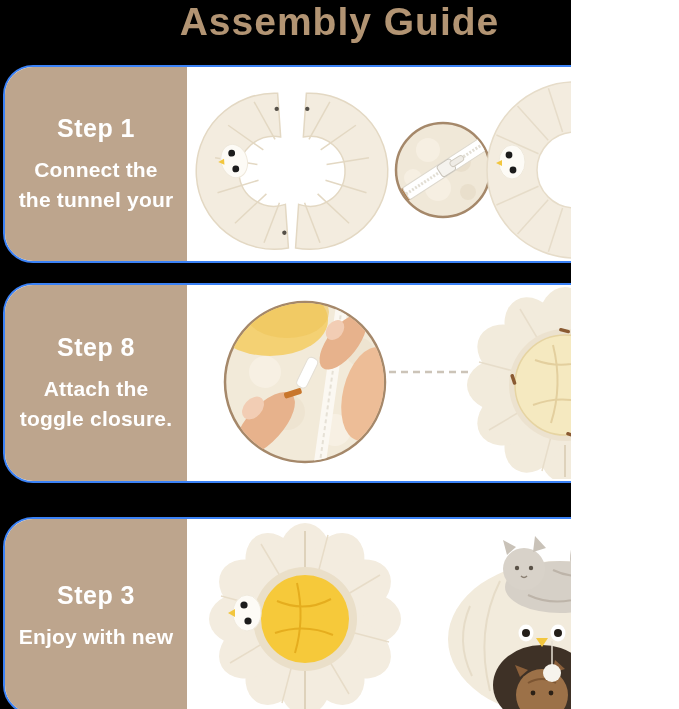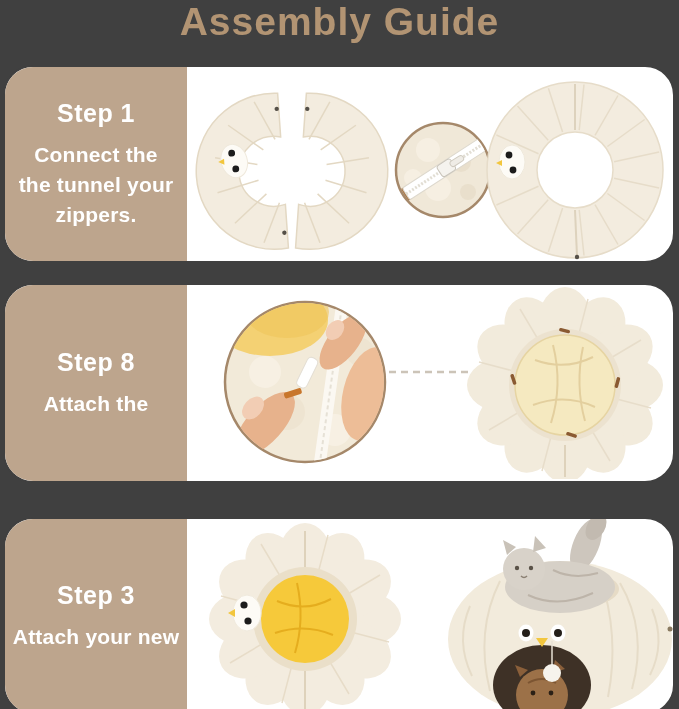--- a/index.html
+++ b/index.html
@@ -1,20 +1,20 @@
 <!DOCTYPE html>
 <html><head>
 <meta charset="utf-8">
 <style>
   html,body{margin:0;padding:0;background:#ffffff;}
-  #page{position:relative;width:679px;height:709px;background:#404040;overflow:hidden;
+  #page{position:relative;width:571px;height:709px;background:#000000;overflow:hidden;
         font-family:"Liberation Sans",sans-serif;}
   .page-title{position:absolute;top:0px;left:0;width:679px;text-align:center;
         font-size:39px;font-weight:bold;color:#b29473;letter-spacing:1px;}
-  .panel{position:absolute;left:3px;width:672px;height:198px;border:2px solid #404040;
+  .panel{position:absolute;left:3px;width:672px;height:198px;border:2px solid #3b82f6;
         border-radius:30px;background:#ffffff;box-sizing:border-box;}
   .panel-1{top:65px;}
   .panel-2{top:283px;height:200px;}
   .panel-3{top:517px;}
   .label-box{position:absolute;left:0;top:0;bottom:0;width:182px;background:#bda58d;
         border-radius:28px 0 0 28px;display:flex;flex-direction:column;justify-content:center;
         align-items:center;color:#ffffff;text-align:center;}
   .step-title{font-size:25px;font-weight:bold;margin-bottom:12px;letter-spacing:0.5px;}
   .step-line{font-size:21px;font-weight:bold;line-height:30px;letter-spacing:0.2px;}
   .photos{position:absolute;left:182px;top:0;width:486px;height:194px;
@@ -26,21 +26,20 @@
 
 <div id="page">
 
   <div class="page-title">Assembly Guide</div>
 
   <div class="panel panel-1">
     <div class="label-box">
       <div class="step-title">Step 1</div>
       <div class="step-line">Connect the</div>
       <div class="step-line">the tunnel your</div>
-      <div class="step-line">zippers.</div>
     </div>
     <div class="photos">
       <svg width="486" height="194" viewBox="0 0 486 194">
 
         <g transform="translate(105,103)">
           <g transform="rotate(-4)">
             <path d="M -9 -77.5 A 78 78 0 1 0 -9 77.5 L -9 33.8 A 35 35 0 1 1 -9 -33.8 Z" fill="#f3ecdf" stroke="#e3d8c3" stroke-width="1.5"></path>
             <g stroke="#e3d8c3" stroke-width="1.5">
               <line x1="-14.8" y1="31.7" x2="-33" y2="70.7"></line>
               <line x1="-27.2" y1="22" x2="-60.6" y2="49.1"></line>
@@ -122,20 +121,21 @@
           </g>
         </g>
       </svg>
     </div>
   </div>
 
   <div class="panel panel-2">
     <div class="label-box">
       <div class="step-title">Step 8</div>
       <div class="step-line">Attach the</div>
+      <div class="step-line">toggle closure.</div>
     </div>
     <div class="photos">
       <svg width="486" height="196" viewBox="0 0 486 196">
 
         <g transform="translate(118,97)">
           <clipPath id="togclip">
               <circle r="79" cx="0" cy="0"></circle>
             </clipPath>
           <circle r="80" fill="#f2ead9" stroke="#a5886a" stroke-width="2.5"></circle>
           <g clip-path="url(#togclip)">
@@ -228,21 +228,21 @@
           </g>
           <line x1="0" y1="60" x2="0" y2="92" stroke="#ded2bb" stroke-width="2"></line>
         </g>
       </svg>
     </div>
   </div>
 
   <div class="panel panel-3">
     <div class="label-box">
       <div class="step-title">Step 3</div>
-      <div class="step-line">Attach your new</div>
+      <div class="step-line">Enjoy with new</div>
     </div>
     <div class="photos">
       <svg width="486" height="194" viewBox="0 0 486 194">
 
         <g transform="translate(118,100)">
           <g fill="#f3ecdf">
             <g transform="rotate(0)">
                 <ellipse cx="60" rx="36" ry="27"></ellipse>
               </g>
             <g transform="rotate(30)">

